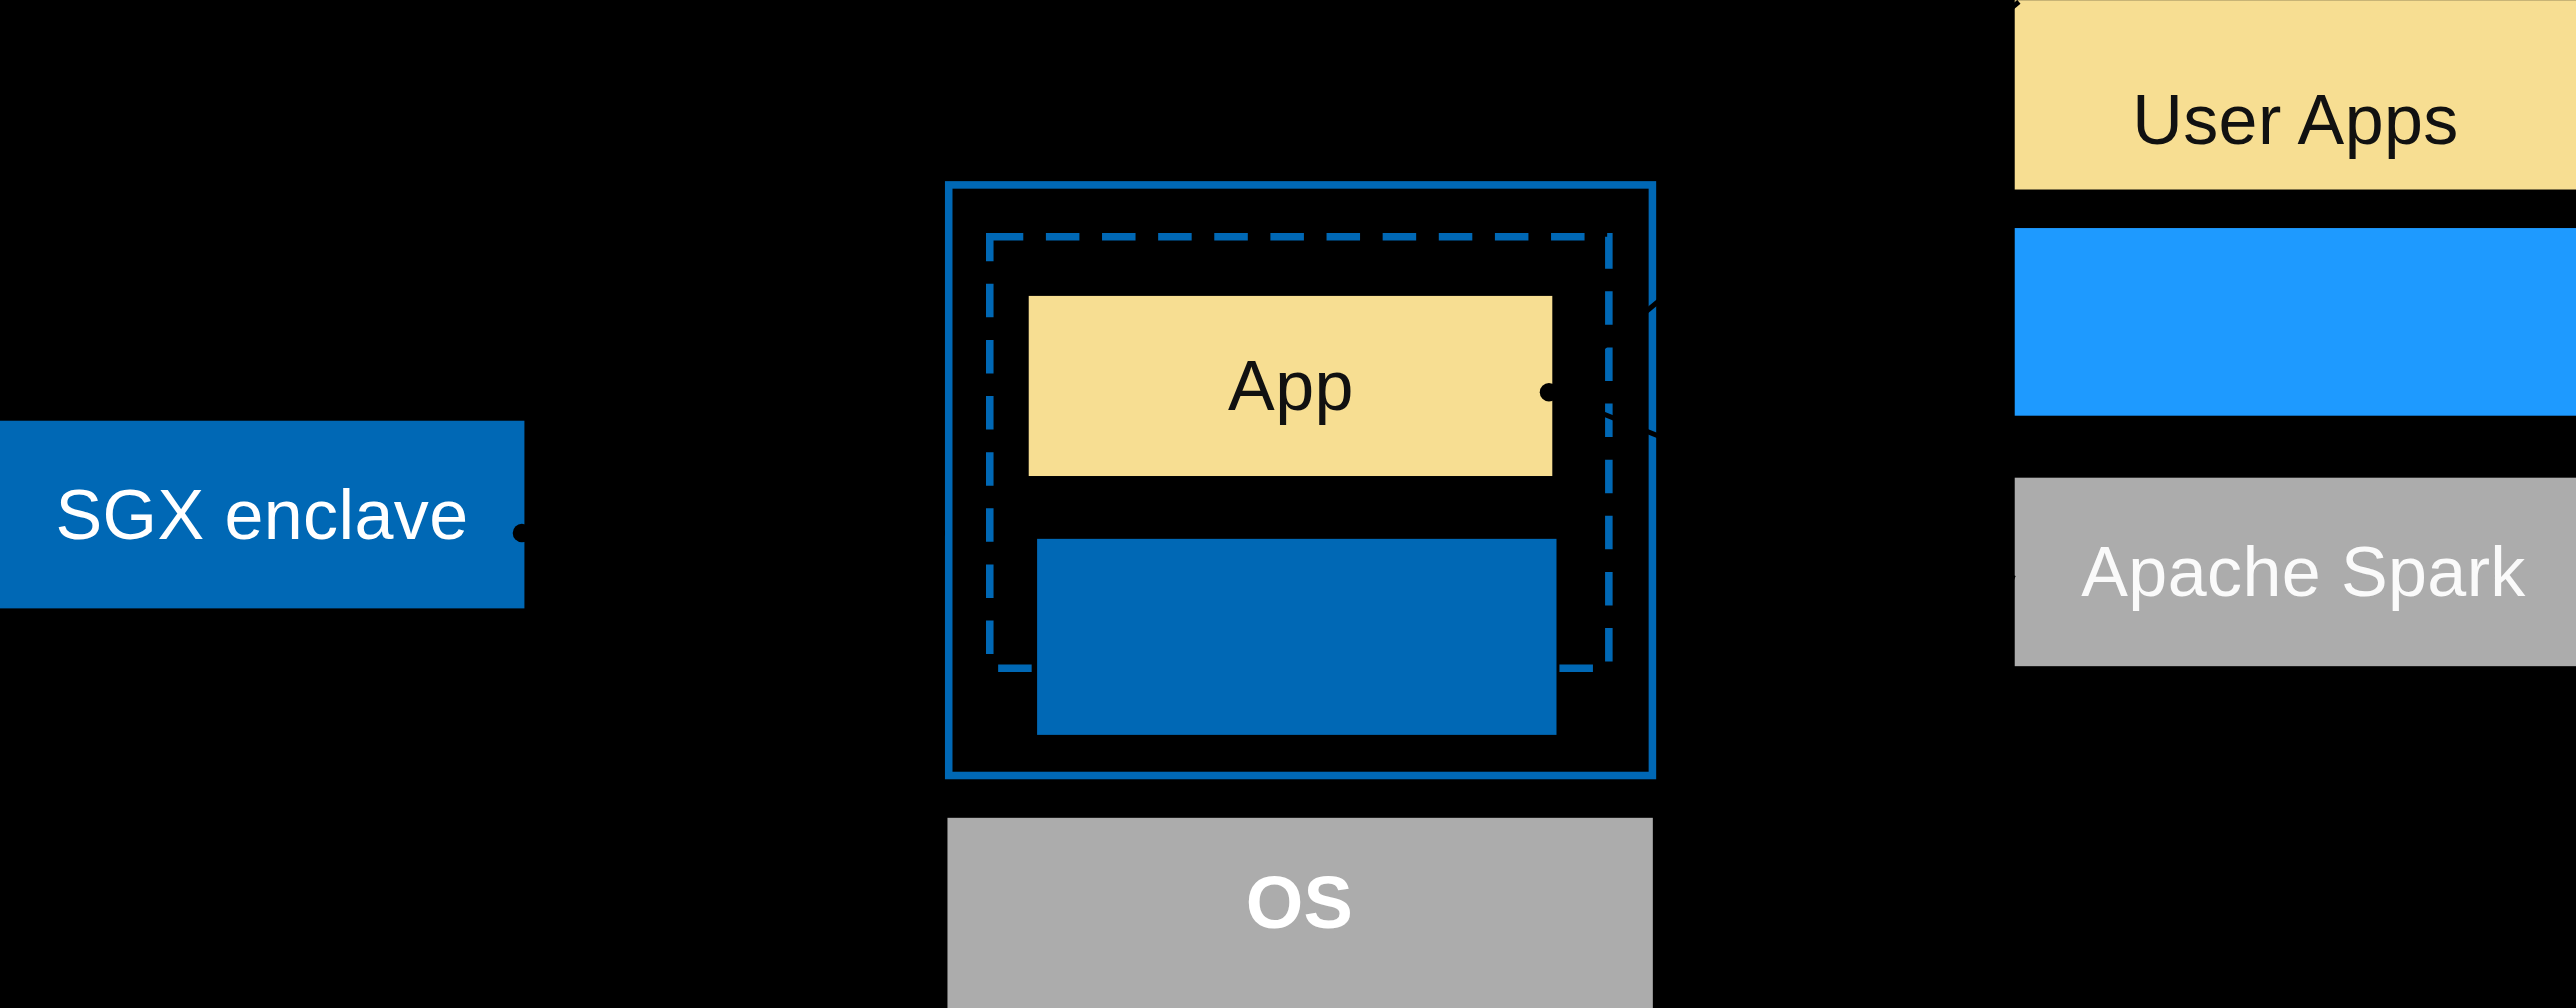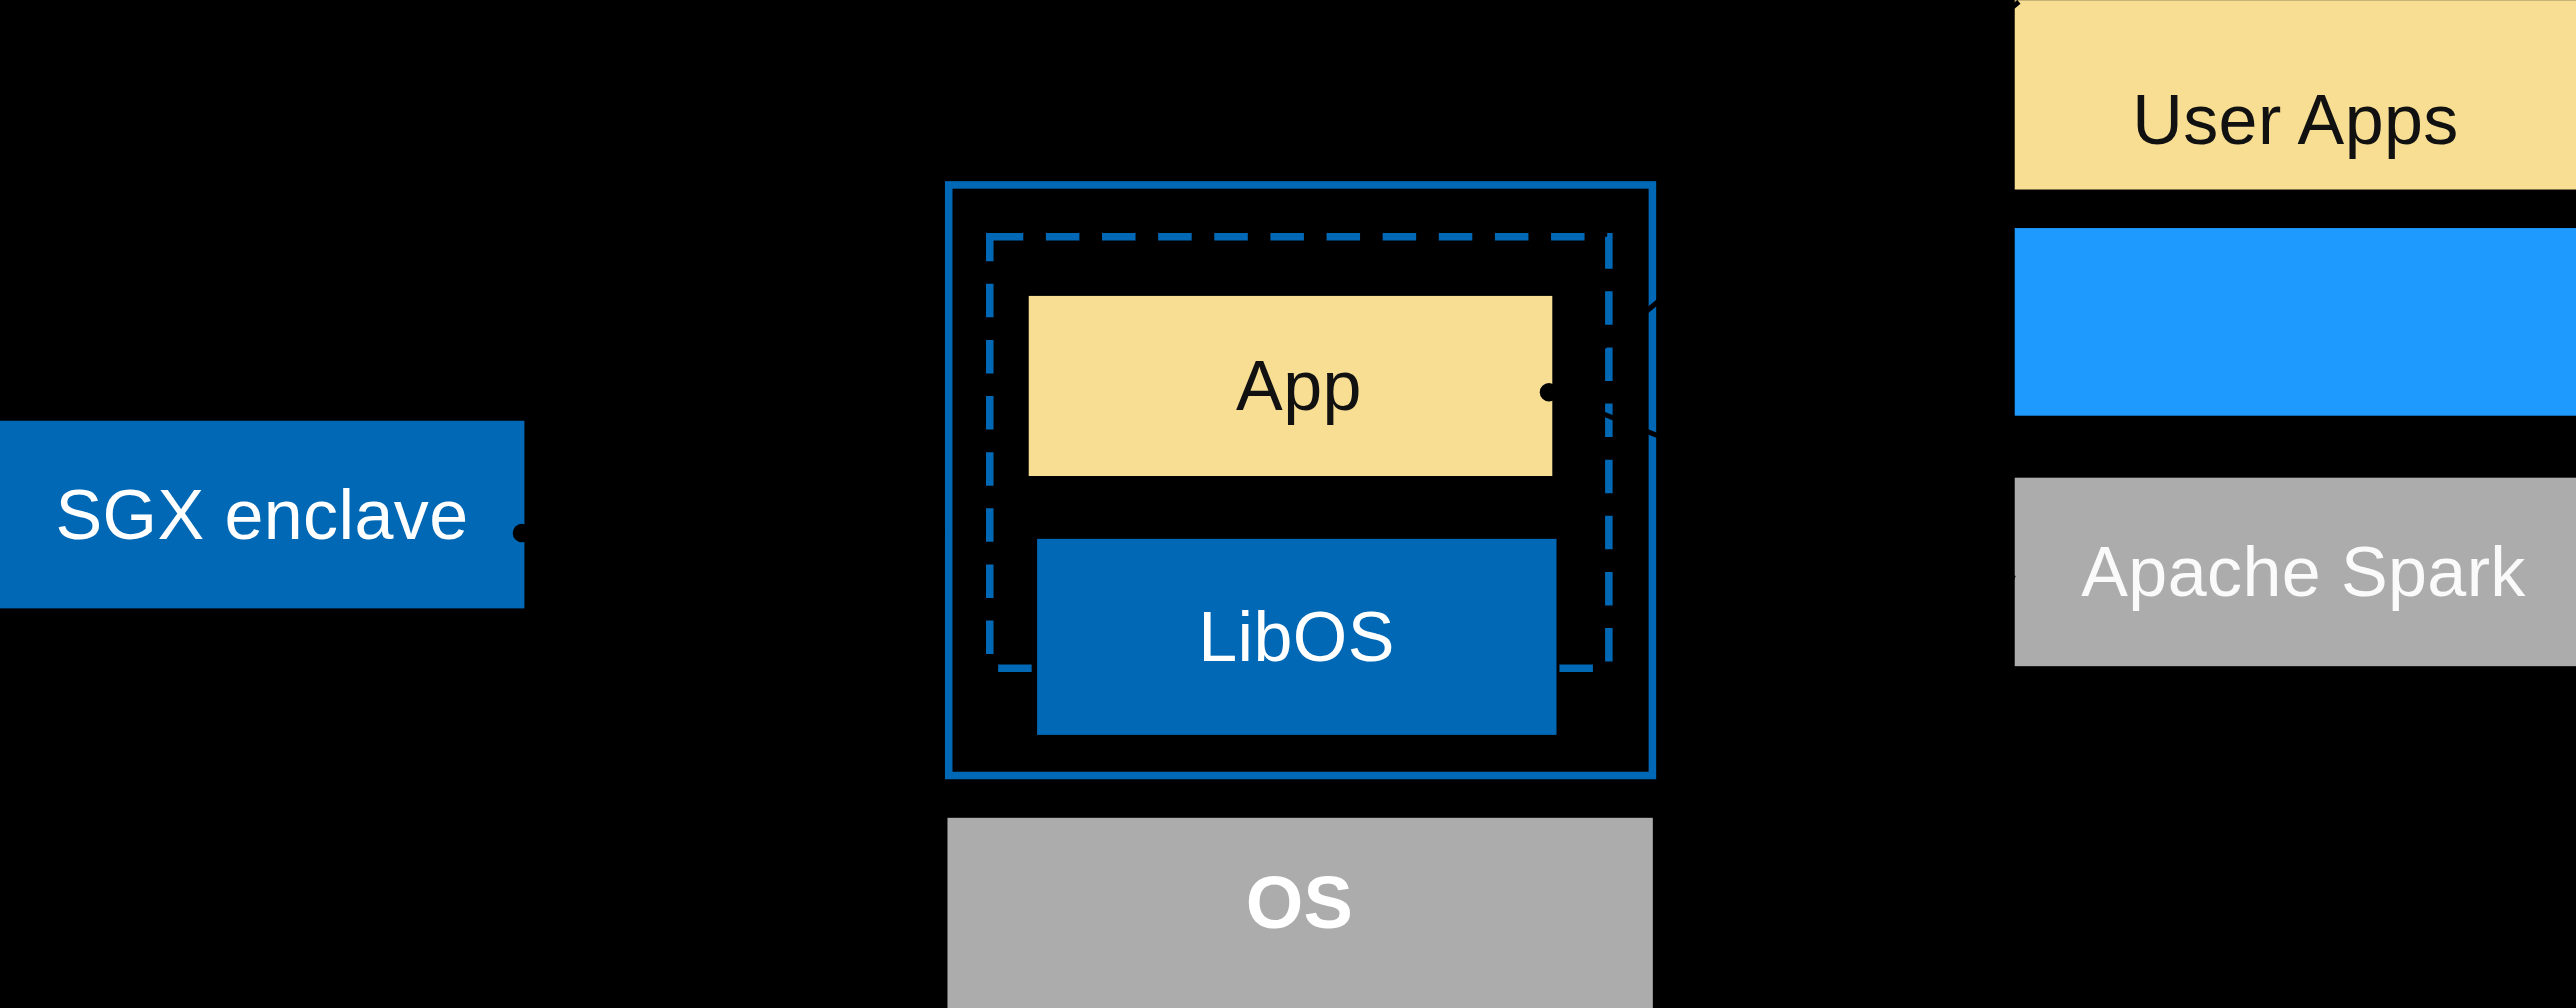--- a/index.html
+++ b/index.html
@@ -23,21 +23,21 @@
     letter-spacing: 0.4px;
     white-space: nowrap;
     pointer-events: none;
   }
   .label.black { color: #111111; }
   .label.white { color: #ffffff; }
   .label.offwhite { color: #fafafa; padding-left: 8px; }
   .label.bold { font-weight: bold; font-size: 74px; }
   
   .lbl-sgx        { left: 0px;    top: 421px; width: 524px; height: 188px; }
-  .lbl-app        { left: 1029px; top: 296px; width: 524px; height: 180px; padding-left: 8px; }
+  .lbl-app        { left: 1029px; top: 296px; width: 524px; height: 180px; }
   .lbl-libos      { left: 1037px; top: 539px; width: 519px; height: 196px; }
   .lbl-os         { left: 947px; top: 818px; width: 705px; height: 169px; }
   .lbl-user-apps  { left: 2015px; top: 0px;   width: 561px; height: 240px; }
   .lbl-bigdl      { left: 2015px; top: 228px; width: 561px; height: 188px; }
   .lbl-spark      { left: 2015px; top: 478px; width: 561px; height: 188px; }
 </style>
 </head>
 <body>
 
 <div class="canvas">
@@ -67,21 +67,20 @@
     <circle cx="1849" cy="468" r="11" fill="#000000"></circle>
 
     <line x1="626" y1="636" x2="1128" y2="636" stroke-width="6" stroke="#000000"></line>
     <circle cx="623" cy="636" r="11" fill="#000000"></circle>
   </svg>
 
   <div class="label white lbl-sgx">SGX enclave</div>
 
   <div class="label black lbl-app">App</div>
 
-  <div class="label white lbl-libos">LibOS</div>
 
   <div class="label white bold lbl-os">OS</div>
 
   <div class="label black lbl-user-apps">User Apps</div>
 
 
   <div class="label offwhite lbl-spark">Apache Spark</div>
 
 </div>
 

